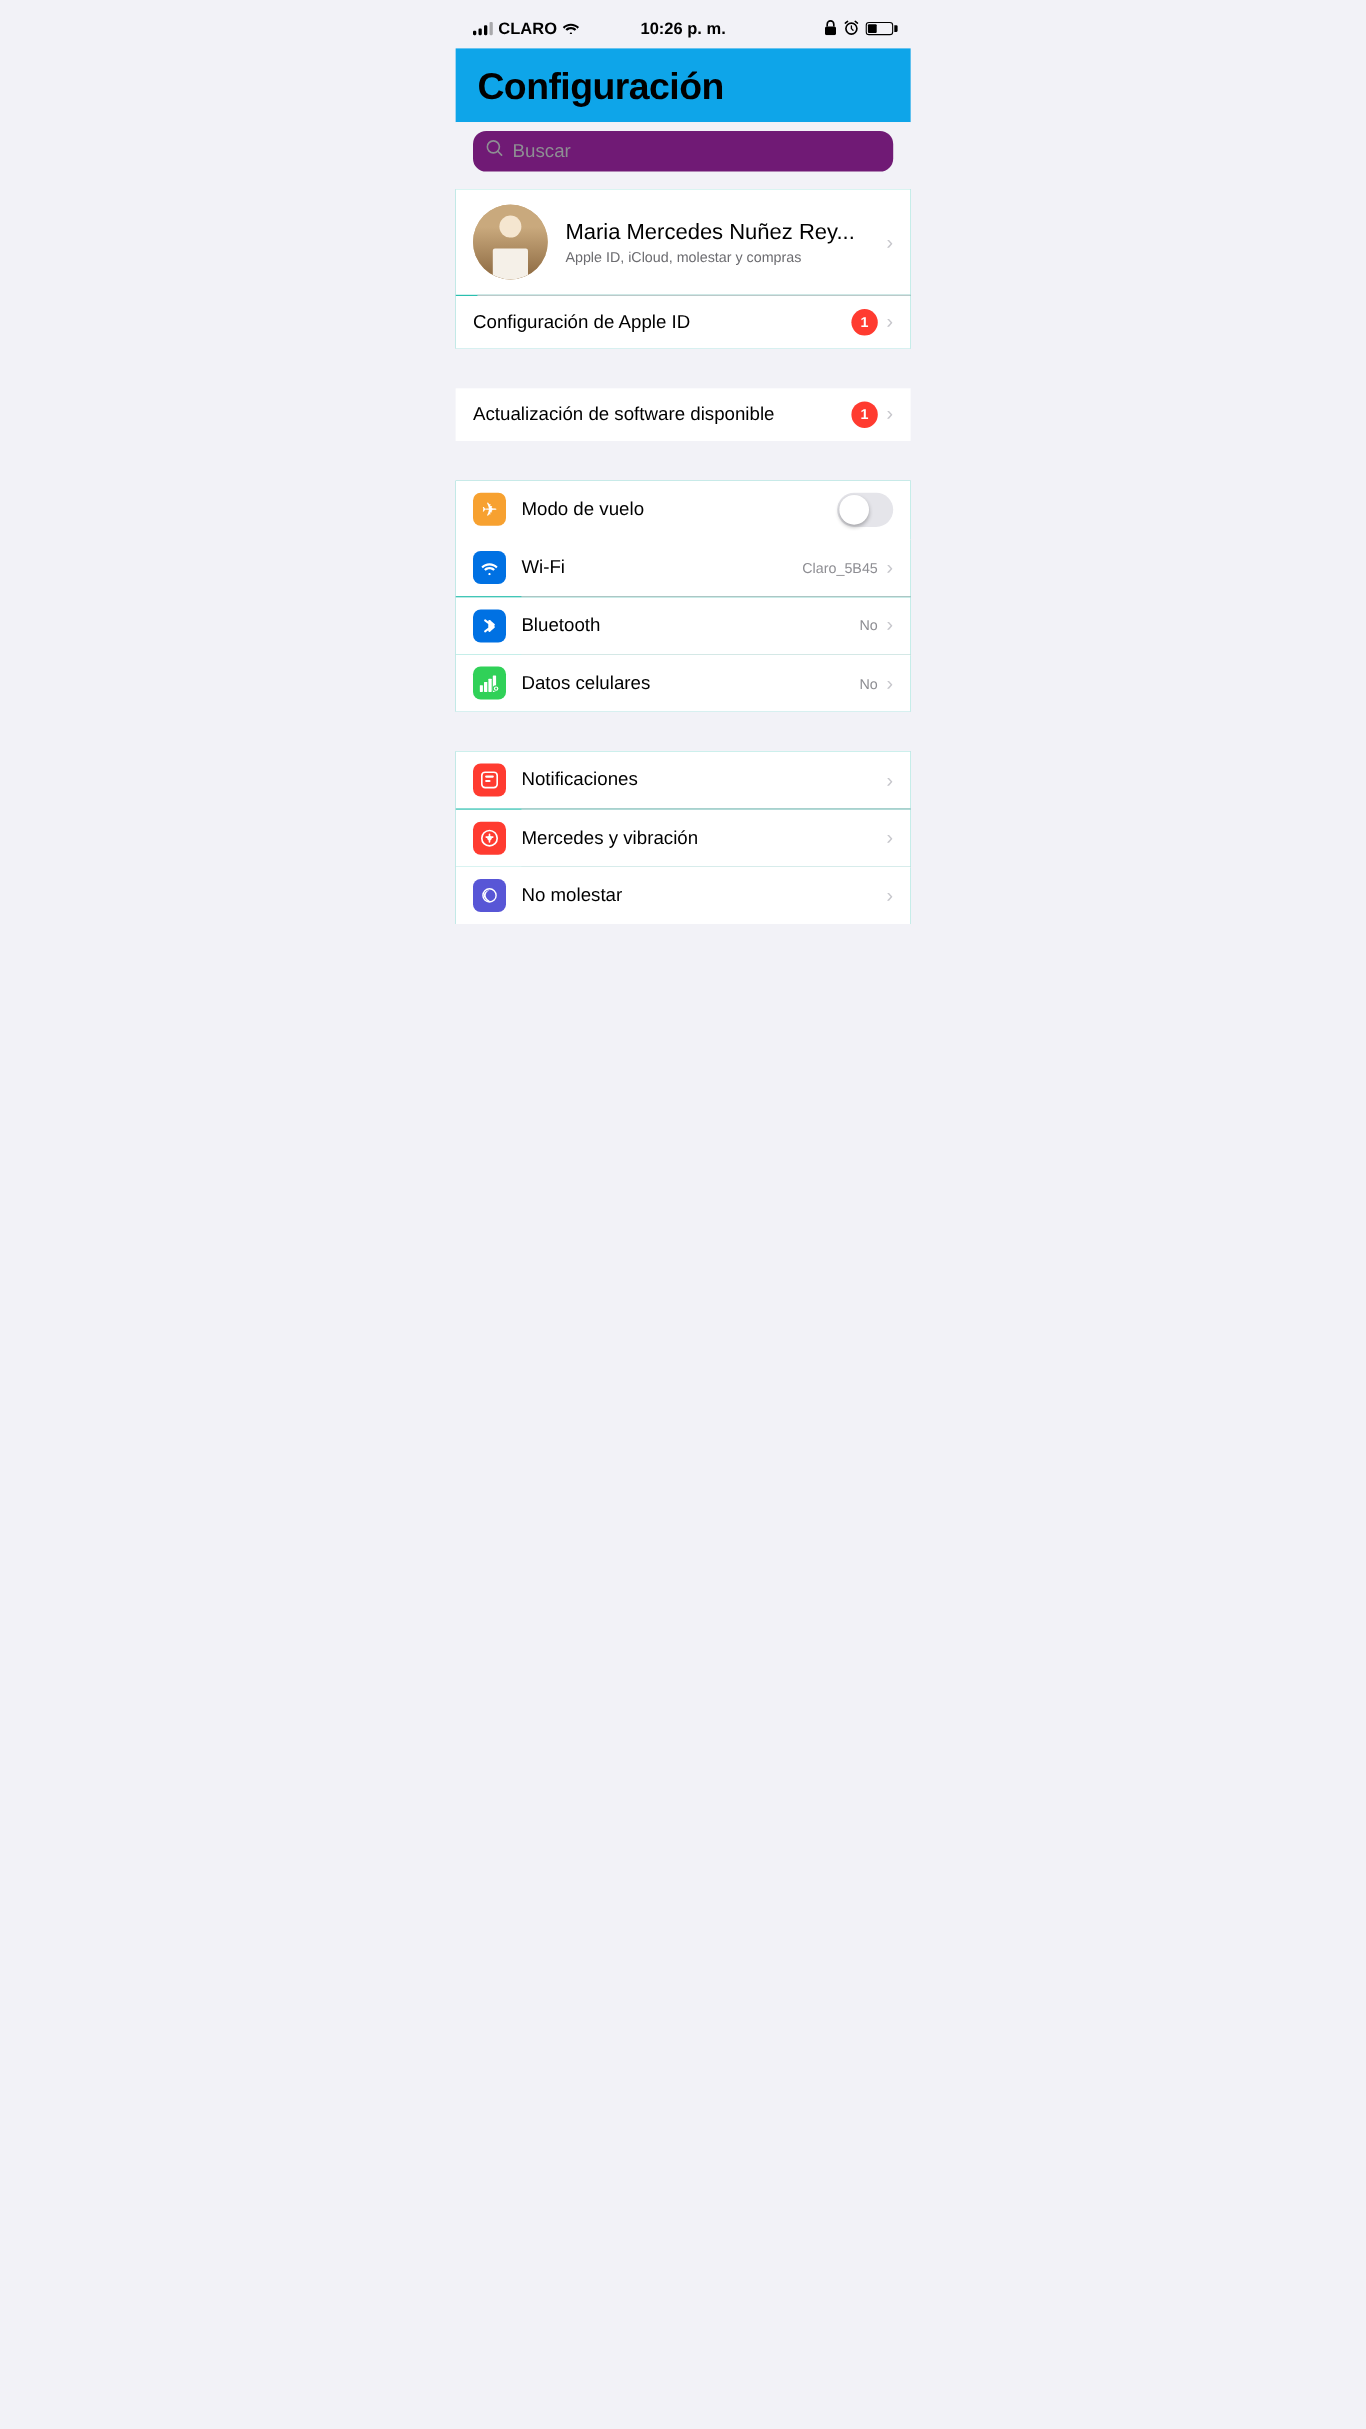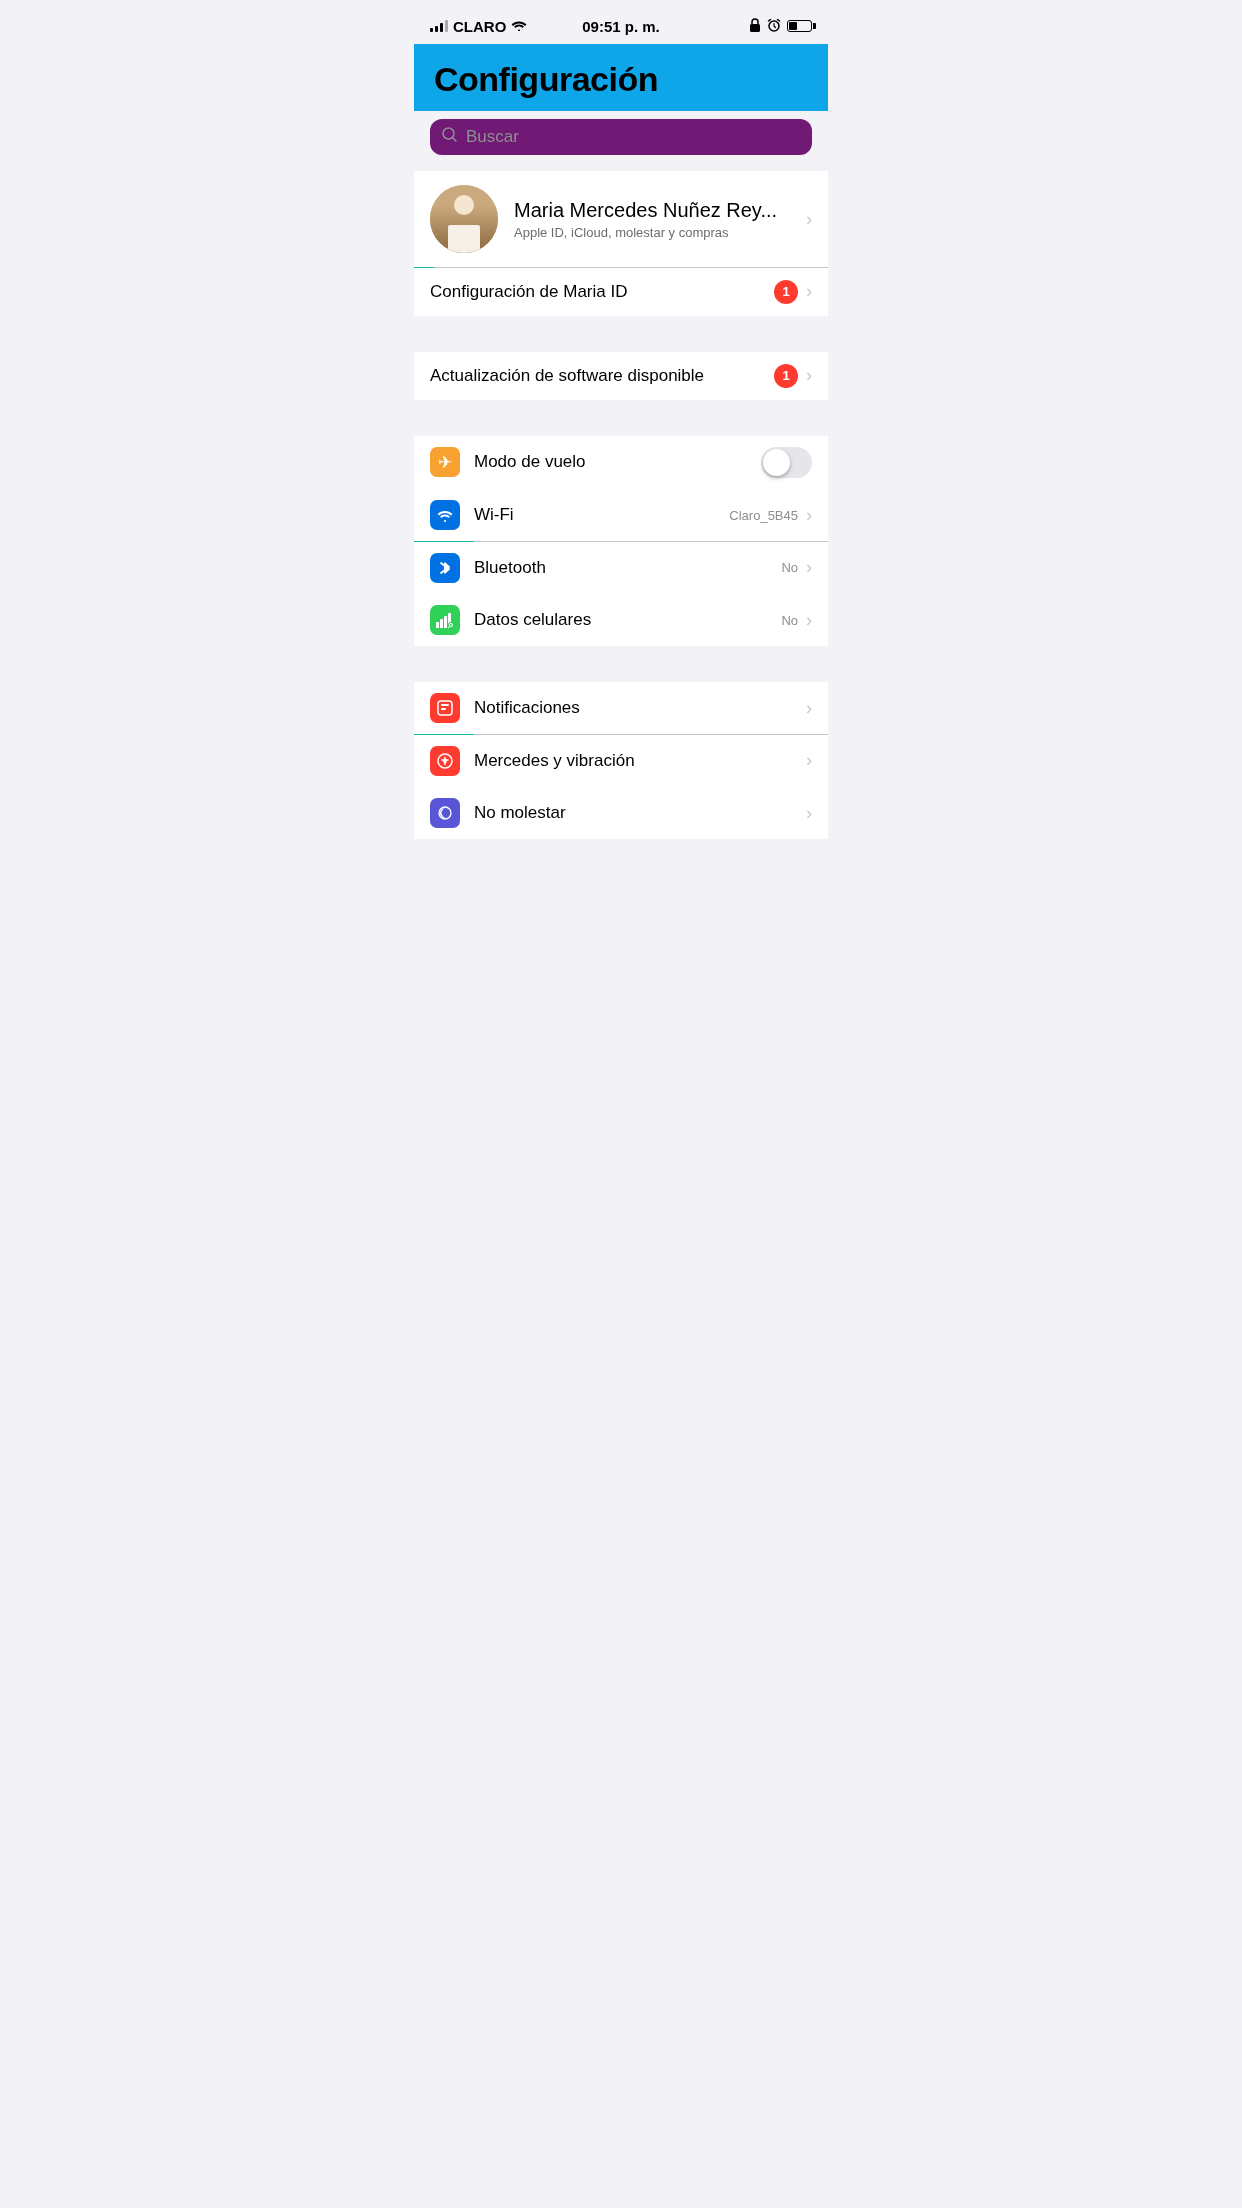--- a/index.html
+++ b/index.html
@@ -338,21 +338,21 @@
     </div>
     <span class="carrier-name">CLARO</span>
     <span class="wifi-icon">
       <svg width="16" height="12" viewBox="0 0 16 12" fill="none" xmlns="http://www.w3.org/2000/svg">
         <path d="M8 10.5C8.55228 10.5 9 10.9477 9 11.5C9 12.0523 8.55228 12.5 8 12.5C7.44772 12.5 7 12.0523 7 11.5C7 10.9477 7.44772 10.5 8 10.5Z" fill="black"></path>
         <path d="M8 7.5C9.38 7.5 10.62 8.06 11.52 8.96L12.94 7.54C11.66 6.26 9.92 5.5 8 5.5C6.08 5.5 4.34 6.26 3.06 7.54L4.48 8.96C5.38 8.06 6.62 7.5 8 7.5Z" fill="black"></path>
         <path d="M8 4.5C10.35 4.5 12.47 5.46 14 7.04L15.42 5.62C13.52 3.69 10.9 2.5 8 2.5C5.1 2.5 2.48 3.69 0.58 5.62L2 7.04C3.53 5.46 5.65 4.5 8 4.5Z" fill="black"></path>
       </svg>
     </span>
   </div>
-  <div class="status-center">09:51 p. m.</div>
+  <div class="status-center">10:26 p. m.</div>
   <div class="status-right">
     <span class="lock-icon">
       <svg width="12" height="14" viewBox="0 0 12 14" fill="none">
         <rect x="1" y="6" width="10" height="8" rx="1.5" fill="black"></rect>
         <path d="M3 6V4C3 2.34315 4.34315 1 6 1C7.65685 1 9 2.34315 9 4V6" stroke="black" stroke-width="1.5" fill="none"></path>
       </svg>
     </span>
     <span class="alarm-icon">
       <svg width="14" height="14" viewBox="0 0 14 14" fill="none">
         <circle cx="7" cy="8" r="5" stroke="black" stroke-width="1.5" fill="none"></circle>
@@ -397,21 +397,21 @@
     <div class="profile-info">
       <div class="profile-name">Maria Mercedes Nuñez Rey...</div>
       <div class="profile-subtitle">Apple ID, iCloud, molestar y compras</div>
     </div>
     <span class="chevron">›</span>
   </div>
 
   <div class="thin-divider"></div>
 
   <div class="settings-row">
-    <span class="row-label">Configuración de Maria ID</span>
+    <span class="row-label">Configuración de Apple ID</span>
     <div class="row-right">
       <div class="badge">1</div>
       <span class="chevron">›</span>
     </div>
   </div>
 </div>
 
 <div class="divider-section"></div>
 
 <div class="section">

